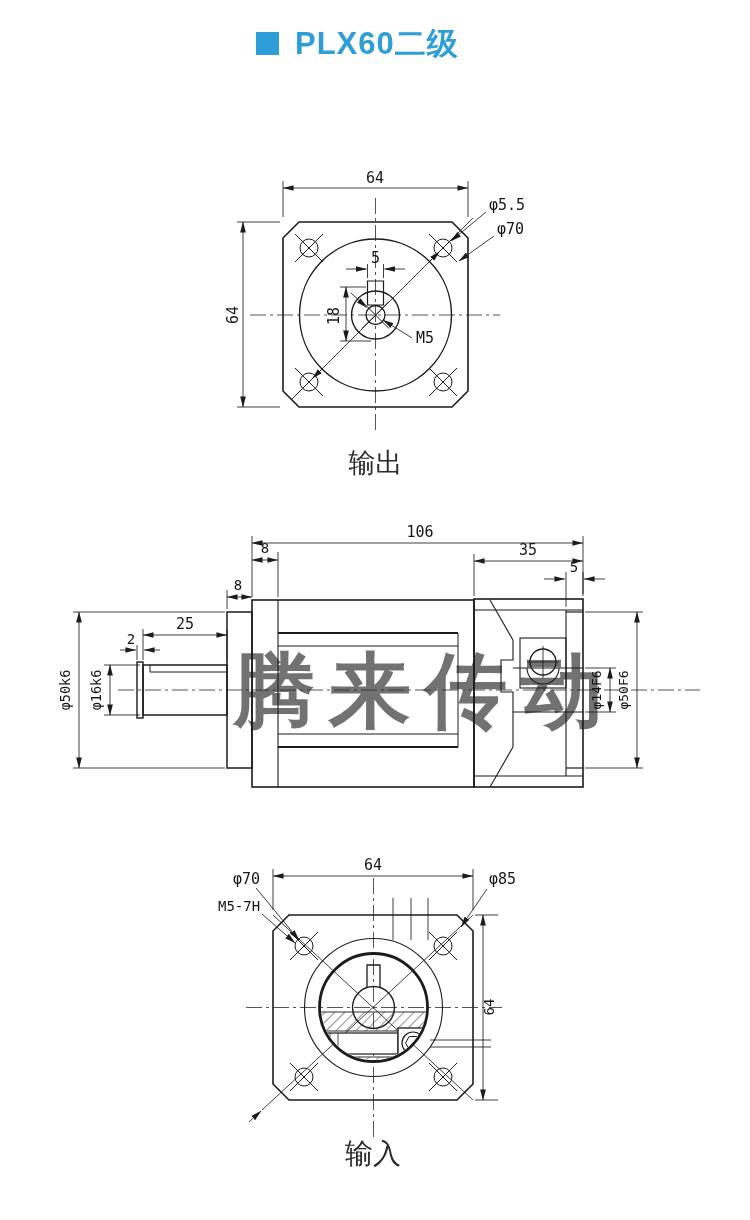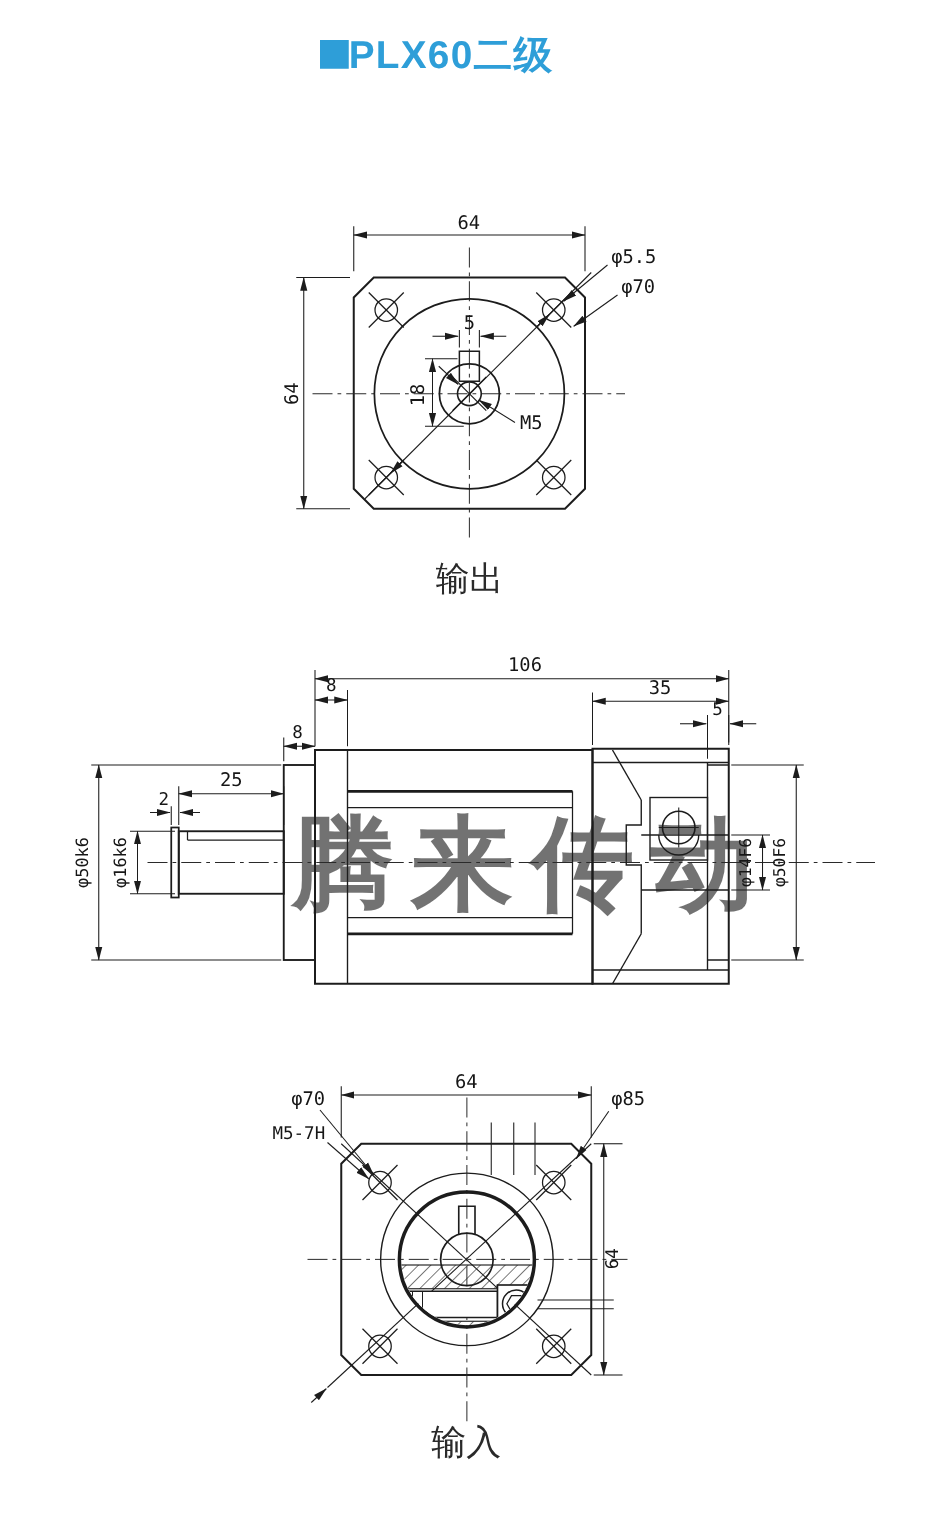--- a/index.html
+++ b/index.html
@@ -1,18 +1,18 @@
 <!DOCTYPE html>
 <html><head>
 <meta charset="utf-8">
 <style>
   html,body{margin:0;padding:0;background:#ffffff;}
   .page{position:relative;width:750px;height:1220px;background:#ffffff;overflow:hidden;
         font-family:"Liberation Sans",sans-serif;}
-  .title-row{position:absolute;top:28px;left:256px;display:flex;align-items:center;}
+  .title-row{position:absolute;top:28px;left:256px;display:flex;align-items:center;gap:16px;}
   .title-square{width:23px;height:23px;background:var(--accent,#2e9ed8);display:inline-block;}
   .title-text{font-size:31px;font-weight:bold;color:#2e9ed8;letter-spacing:1px;line-height:1;}
   svg{position:absolute;top:0;left:0;}
   svg text{font-family:"DejaVu Sans Mono","Liberation Mono",monospace;fill:#161616;}
   svg text.cjk{font-family:"Liberation Sans",sans-serif;fill:#2a2a2a;}
   svg text.wm{font-family:"Liberation Sans",sans-serif;font-weight:bold;}
   .ol{stroke:#1c1c1c;fill:none;}
   .dim{stroke:#1c1c1c;stroke-width:.85;fill:none;}
   .cl{stroke:#2a2a2a;stroke-width:.8;fill:none;stroke-dasharray:16 4 3 4;}
 </style>

